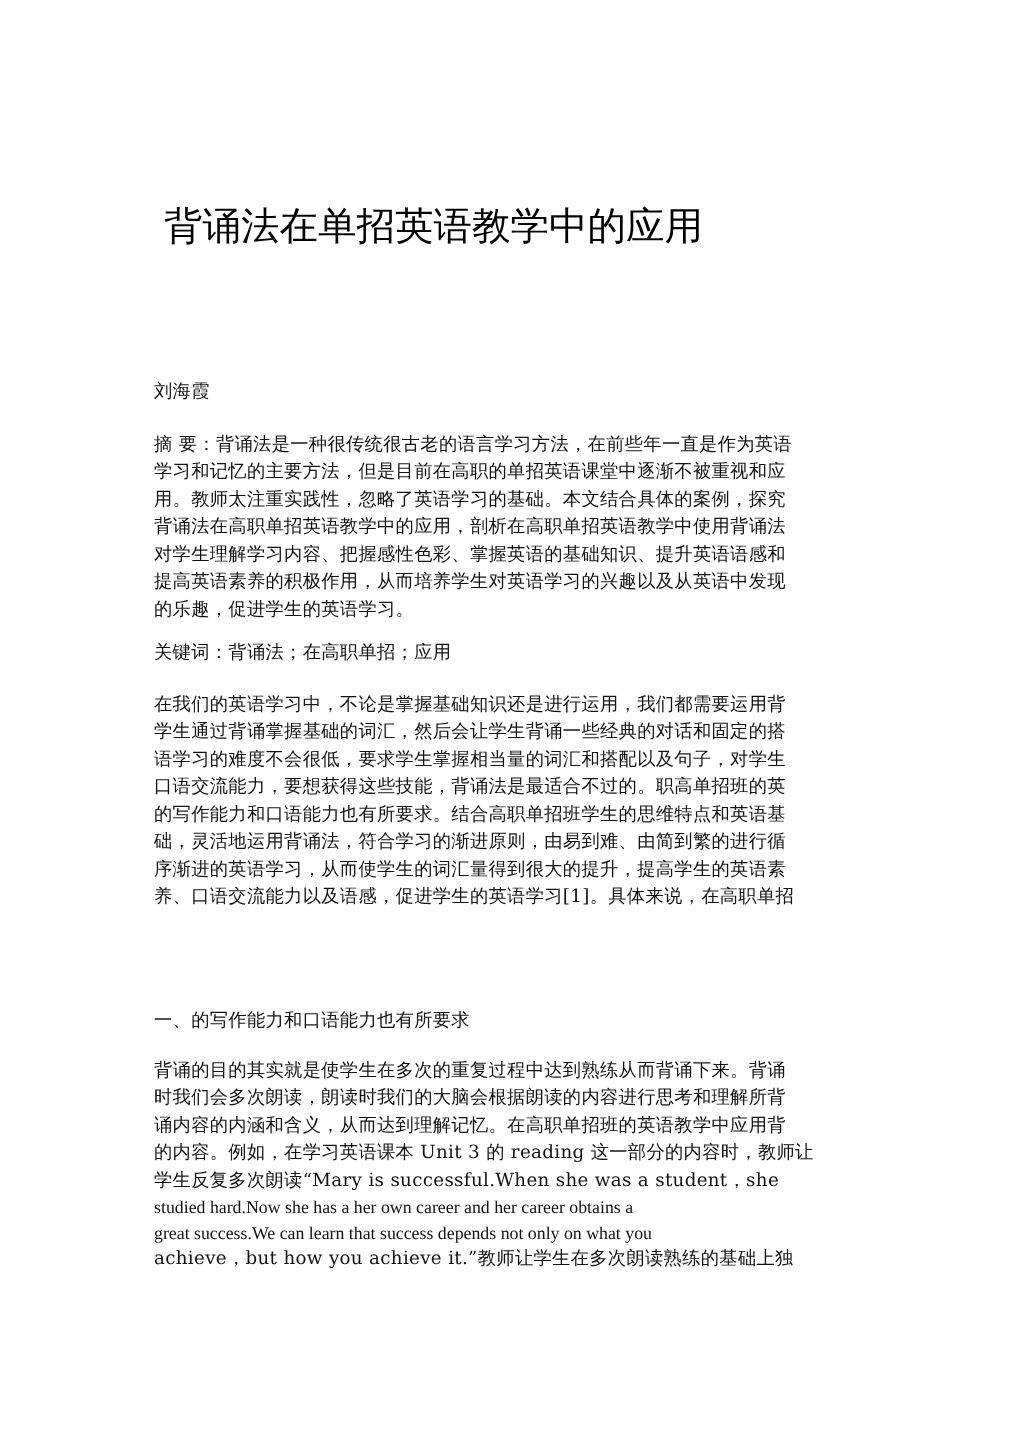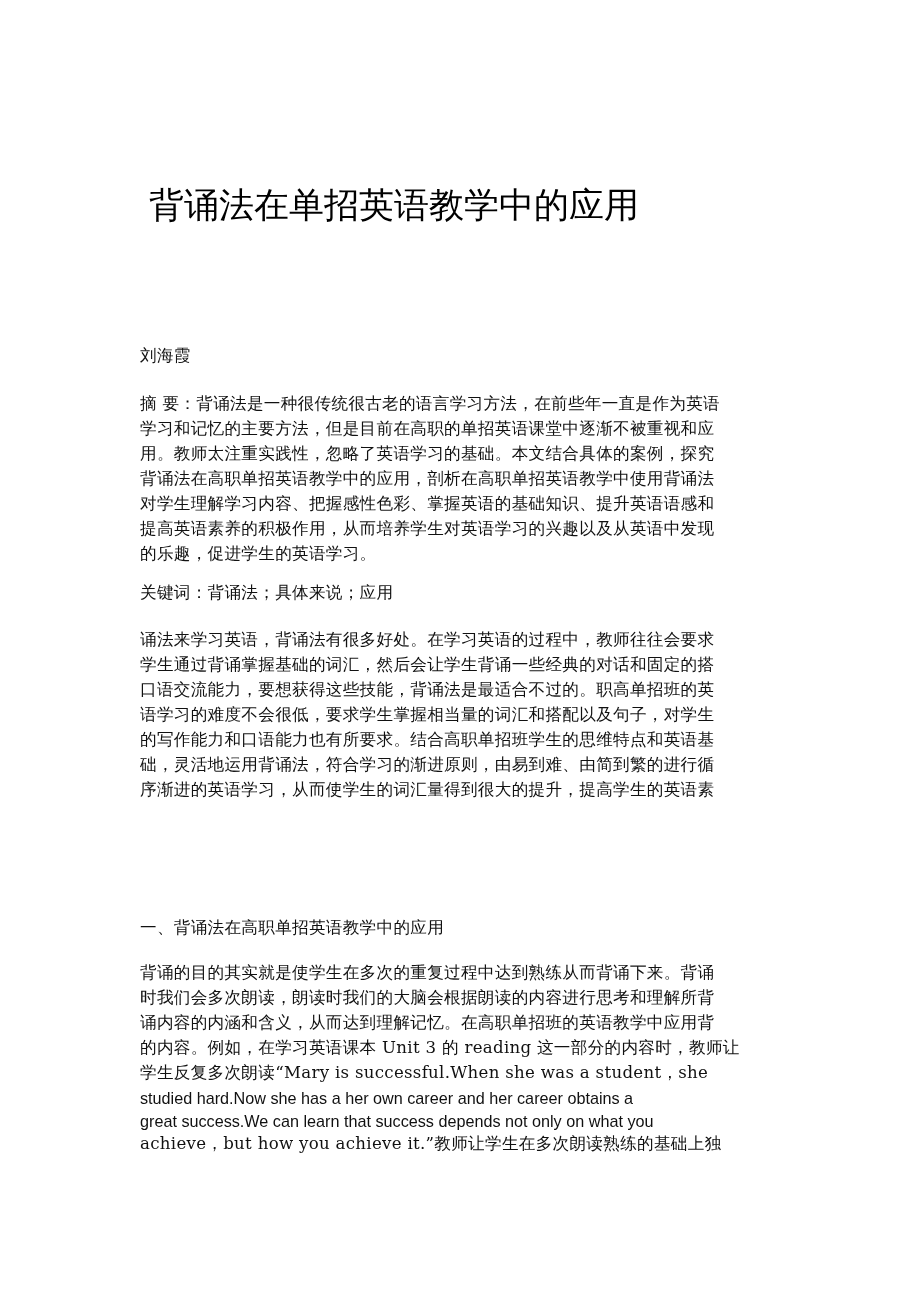--- a/index.html
+++ b/index.html
@@ -12,21 +12,21 @@
   .title {
     position: absolute; left: 0; top: 182px; width: 788px; text-align: center;
     font-family: "DejaVu Sans", "Liberation Sans", sans-serif;
     font-size: 35px; font-weight: normal; letter-spacing: 0px; color: #000;
   }
   .block { position: absolute; left: 140px; width: 640px; }
   .line {
     display: block; height: 25px; line-height: 25px; font-size: 16.6px;
     white-space: nowrap; letter-spacing: 0.3px;
   }
-  .line.mono { font-family: Liberation Sans, sans-serif; font-size: 16.2px; letter-spacing: 0; }
+  .line.mono { font-family: Liberation Serif, serif; font-size: 16.2px; letter-spacing: 0; }
 </style>
 </head>
 <body>
 
 <div class="page">
 
   <div class="title">背诵法在单招英语教学中的应用</div>
 
   <div class="block" style="top:391px;">
     <span class="line">摘  要：背诵法是一种很传统很古老的语言学习方法，在前些年一直是作为英语</span>
@@ -36,35 +36,36 @@
     <span class="line">对学生理解学习内容、把握感性色彩、掌握英语的基础知识、提升英语语感和</span>
     <span class="line">提高英语素养的积极作用，从而培养学生对英语学习的兴趣以及从英语中发现</span>
     <span class="line">的乐趣，促进学生的英语学习。</span>
   </div>
 
   <div class="block" style="top:343px;">
     <span class="line">刘海霞</span>
   </div>
 
   <div class="block" style="top:580px;">
-    <span class="line">关键词：背诵法；具体来说；应用</span>
+    <span class="line">关键词：背诵法；在高职单招；应用</span>
   </div>
 
   <div class="block" style="top:627px;">
-    <span class="line">诵法来学习英语，背诵法有很多好处。在学习英语的过程中，教师往往会要求</span>
+    <span class="line">在我们的英语学习中，不论是掌握基础知识还是进行运用，我们都需要运用背</span>
     <span class="line">学生通过背诵掌握基础的词汇，然后会让学生背诵一些经典的对话和固定的搭</span>
+    <span class="line">语学习的难度不会很低，要求学生掌握相当量的词汇和搭配以及句子，对学生</span>
     <span class="line">口语交流能力，要想获得这些技能，背诵法是最适合不过的。职高单招班的英</span>
-    <span class="line">语学习的难度不会很低，要求学生掌握相当量的词汇和搭配以及句子，对学生</span>
     <span class="line">的写作能力和口语能力也有所要求。结合高职单招班学生的思维特点和英语基</span>
     <span class="line">础，灵活地运用背诵法，符合学习的渐进原则，由易到难、由简到繁的进行循</span>
     <span class="line">序渐进的英语学习，从而使学生的词汇量得到很大的提升，提高学生的英语素</span>
+    <span class="line">养、口语交流能力以及语感，促进学生的英语学习[1]。具体来说，在高职单招</span>
   </div>
 
   <div class="block" style="top:915px;">
-    <span class="line">一、背诵法在高职单招英语教学中的应用</span>
+    <span class="line">一、的写作能力和口语能力也有所要求</span>
   </div>
 
   <div class="block" style="top:960px;">
     <span class="line">背诵的目的其实就是使学生在多次的重复过程中达到熟练从而背诵下来。背诵</span>
     <span class="line">时我们会多次朗读，朗读时我们的大脑会根据朗读的内容进行思考和理解所背</span>
     <span class="line">诵内容的内涵和含义，从而达到理解记忆。在高职单招班的英语教学中应用背</span>
     <span class="line">的内容。例如，在学习英语课本 Unit 3 的 reading 这一部分的内容时，教师让</span>
     <span class="line">学生反复多次朗读“Mary is successful.When she was a student，she</span>
     <span class="line mono" style="height:23px;line-height:23px;margin-top:2px;">studied hard.Now she has a her own career and her career obtains a</span>
     <span class="line mono" style="height:23px;line-height:23px;">great success.We can learn that success depends not only on what you</span>

